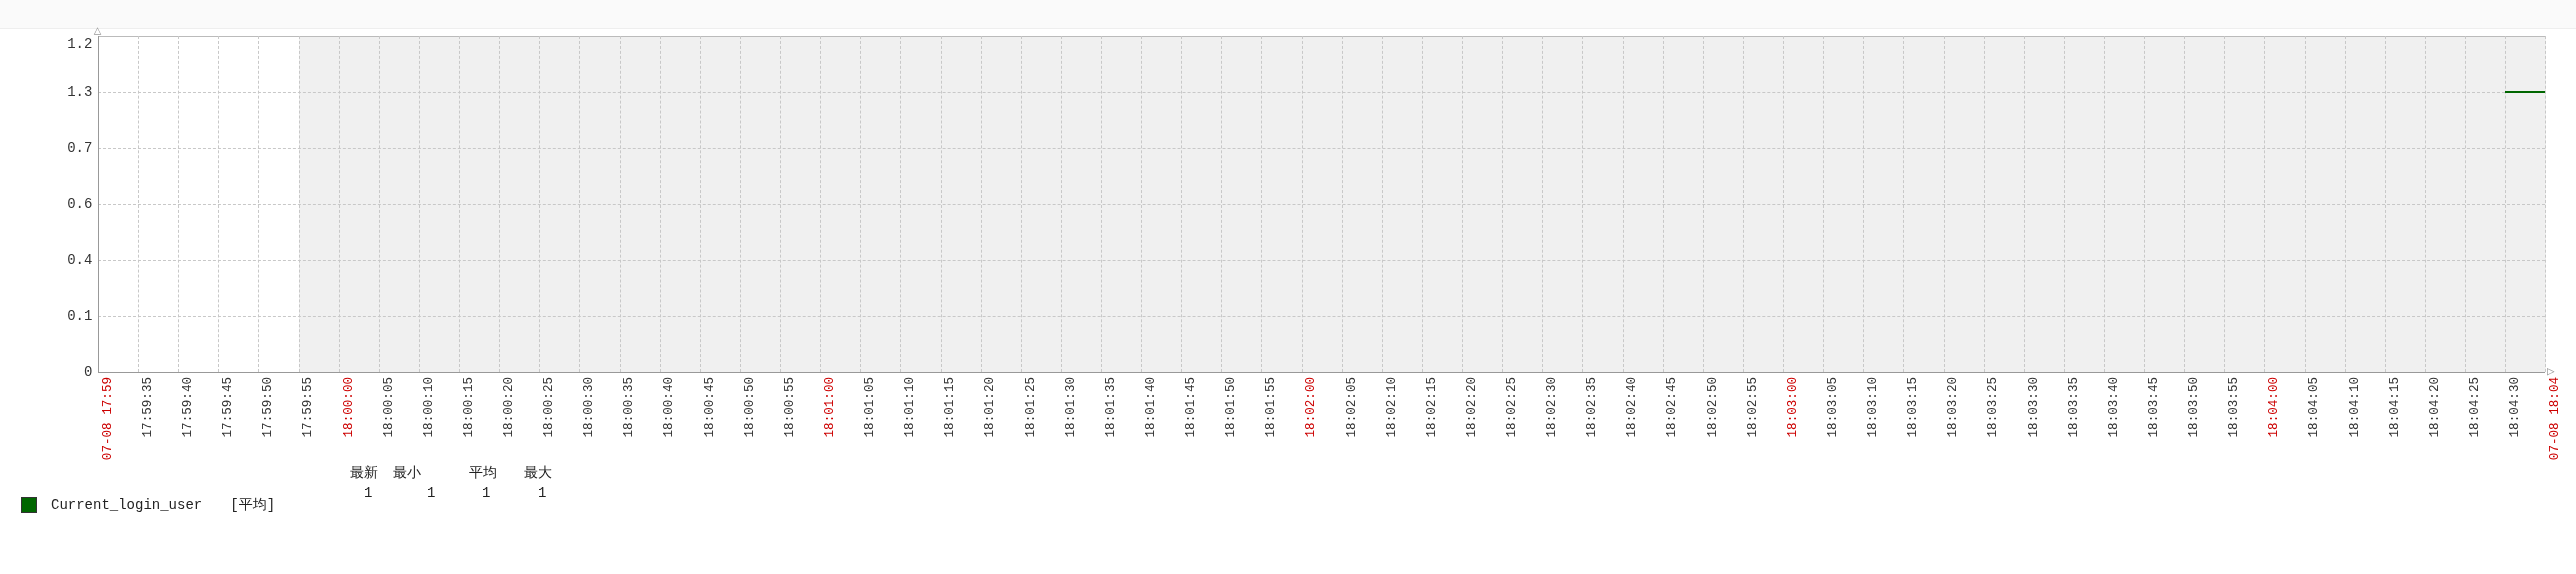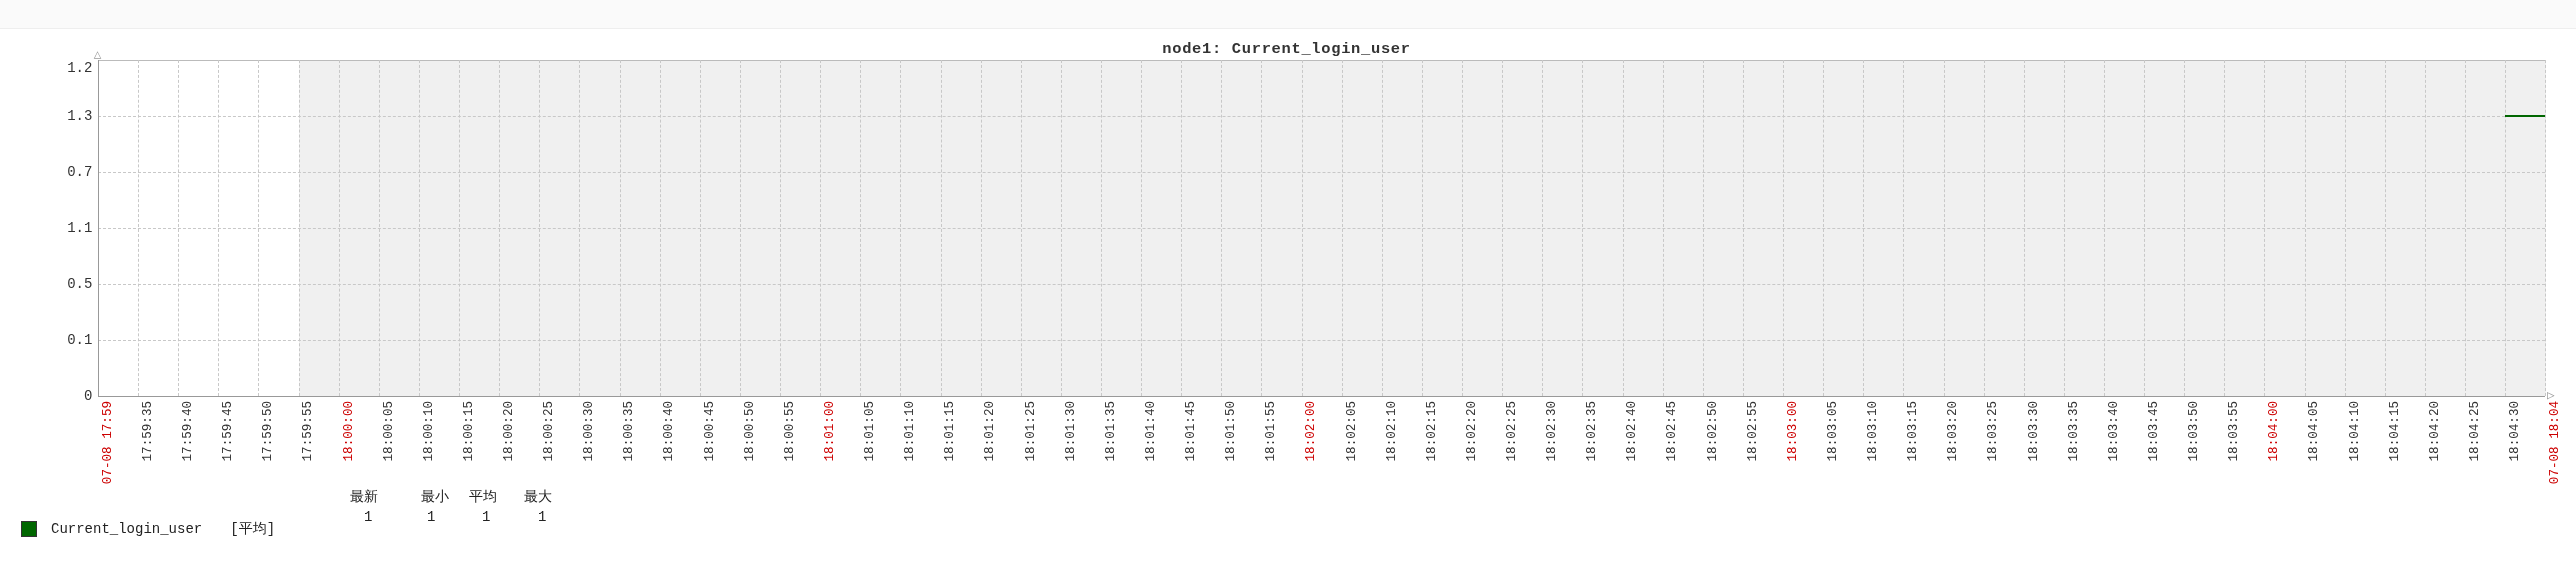--- a/index.html
+++ b/index.html
@@ -123,33 +123,32 @@
     font-size: 14px;
     color: #222;
   }
 </style>
 </head>
 <body>
 
 <div class="top-strip"></div>
 
 <div class="chart-wrap">
-  <div class="title">node1: Current_login_user</div>
 
   <div class="plot-area" id="plot">
     <div class="shade" style="left: 201px; width: 2247px;"></div>
     <span class="arrow" style="left:-4.2px; top:-14px;">△</span>
   <div class="h-grid base" style="top: 336px;"></div>
       <div class="y-axis-label" style="top: 336px;">0</div>
       <div class="h-grid" style="top: 280px;"></div>
       <div class="y-axis-label" style="top: 280px;">0.1</div>
       <div class="h-grid" style="top: 224px;"></div>
-      <div class="y-axis-label" style="top: 224px;">0.5</div>
+      <div class="y-axis-label" style="top: 224px;">0.4</div>
       <div class="h-grid" style="top: 168px;"></div>
-      <div class="y-axis-label" style="top: 168px;">1.1</div>
+      <div class="y-axis-label" style="top: 168px;">0.6</div>
       <div class="h-grid" style="top: 112px;"></div>
       <div class="y-axis-label" style="top: 112px;">0.7</div>
       <div class="h-grid" style="top: 56px;"></div>
       <div class="y-axis-label" style="top: 56px;">1.3</div>
       <div class="h-grid topbound" style="top: 0px;"></div>
       <div class="y-axis-label" style="top: 8px;">1.2</div>
       <div class="v-grid axis" style="left: 0px;"></div>
       <div class="x-tick-label red" style="left: 2.8px;">07-08 17:59</div>
       <div class="v-grid" style="left: 40px;"></div>
       <div class="x-tick-label" style="left: 43px;">17:59:35</div>
@@ -276,21 +275,21 @@
       <span class="arrow" style="left: 2449px; top: 327px;">▷</span>
       <div class="series-line" style="top: 55px; left: 2407px; width: 40px;"></div>
     </div>
 
   <div class="legend" style="position:relative; height:42px;">
     <div class="legend-swatch"></div>
     <span>Current_login_user</span>
     <span style="margin-left:14px;">[平均]</span>
 
     <span class="stat-header" style="left:329px; top:-19.6px;text-align:right;">最新</span>
-    <span class="stat-header" style="left:400px; top:-19.6px;">最小</span>
+    <span class="stat-header" style="left:372px; top:-19.6px;">最小</span>
     <span class="stat-header" style="left:448px; top:-19.6px;">平均</span>
     <span class="stat-header" style="left:503px; top:-19.6px;">最大</span>
 
     <span class="stat-value" style="left:343px; top:1.4px;">1</span>
     <span class="stat-value" style="left:406px; top:1.4px;">1</span>
     <span class="stat-value" style="left:461px; top:1.4px;">1</span>
     <span class="stat-value" style="left:517px; top:1.4px;">1</span>
   </div>
 
 </div>

